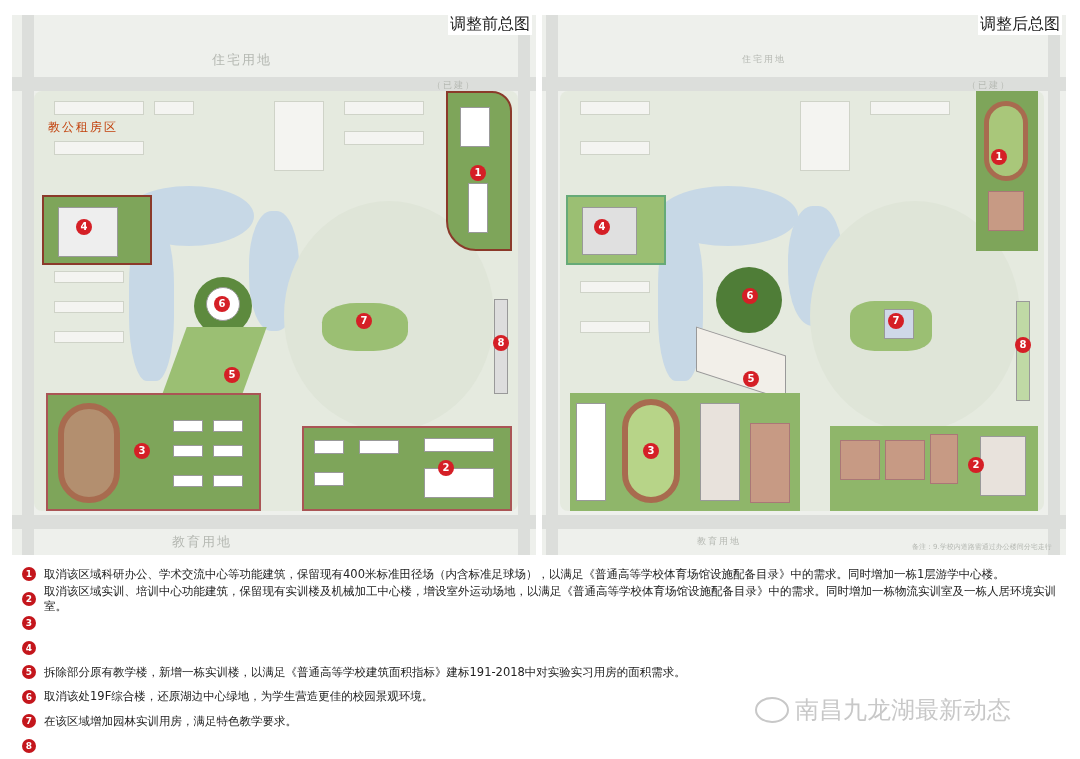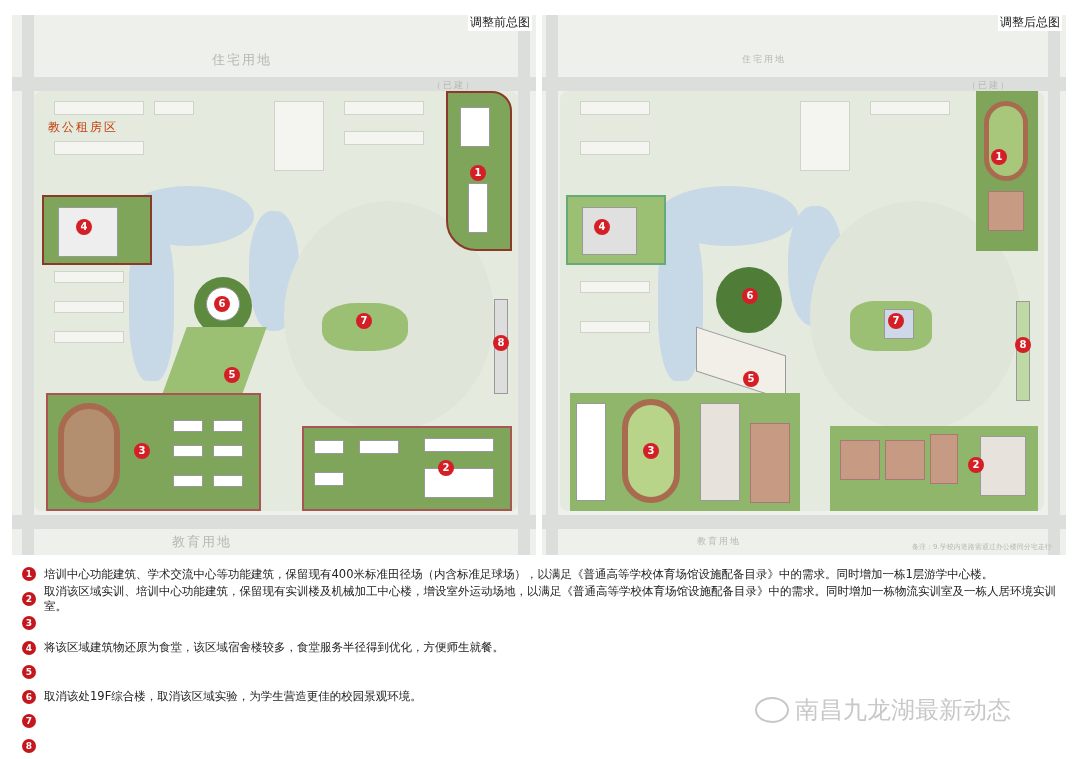--- a/index.html
+++ b/index.html
@@ -1,20 +1,20 @@
 <!DOCTYPE html>
 <html><head>
 <meta charset="utf-8">
 <style>
 *{box-sizing:border-box;margin:0;padding:0}
 body{width:1080px;height:759px;background:#fff;font-family:"DejaVu Sans",sans-serif;position:relative;overflow:hidden}
 .panel{position:absolute;top:15px;width:524px;height:540px;background:#eef0ec;overflow:hidden}
 #p-before{left:12px}
 #p-after{left:542px}
-.ptitle{position:absolute;top:-1px;right:4px;font-size:12px;color:#222;background:#fff;padding:0 2px;z-index:5}
+.ptitle{position:absolute;top:-1px;right:4px;font-size:16px;color:#222;background:#fff;padding:0 2px;z-index:5}
 .road{position:absolute;background:#dcdedb}
 .land{position:absolute;color:#b5b8b2;font-size:11px;letter-spacing:2px}
 .campus{position:absolute;left:22px;top:76px;width:484px;height:420px;background:#e5eadf;border-radius:8px}
 .blk{position:absolute;background:#f4f4f1;border:1px solid #cfd3c8}
 .lake{position:absolute;background:#c7d8e6;border-radius:50%}
 .green{position:absolute;background:#7ea55a;border:2px solid #8b3a2a}
 .green2{position:absolute;background:#9bbf73}
 .track{position:absolute;border-radius:40px;background:#b38f6f;border:6px solid #a86b4f}
 .circle{position:absolute;border-radius:50%;background:#5d8a3e}
 .bld{position:absolute;background:#fff;border:1px solid #999}
@@ -147,42 +147,43 @@
       <div class="court" style="left:100px;top:8px;width:28px;height:50px"></div>
       <div class="bld" style="left:150px;top:10px;width:46px;height:60px;background:#e8e2dc"></div>
     </div>
     <div class="mk" style="left:408px;top:366px">2</div>
   </div>
 </div>
 
 <div class="notes">
   <div class="note">
       <span class="num">1</span>
-      <span>培训中心功能建筑、学术交流中心等功能建筑，保留现有400米标准田径场（内含标准足球场），以满足《普通高等学校体育场馆设施配备目录》中的需求。同时增加一栋1层游学中心楼。</span>
+      <span>取消该区域科研办公、学术交流中心等功能建筑，保留现有400米标准田径场（内含标准足球场），以满足《普通高等学校体育场馆设施配备目录》中的需求。同时增加一栋1层游学中心楼。</span>
     </div>
   <div class="note">
       <span class="num">2</span>
       <span>取消该区域实训、培训中心功能建筑，保留现有实训楼及机械加工中心楼，增设室外运动场地，以满足《普通高等学校体育场馆设施配备目录》中的需求。同时增加一栋物流实训室及一栋人居环境实训室。</span>
     </div>
   <div class="note">
       <span class="num">3</span>
     </div>
   <div class="note">
       <span class="num">4</span>
-      <span>将该区域建筑物还原为食堂，该区域宿舍楼较多，食堂服务半径得到优化，方便师生就餐。</span>
     </div>
   <div class="note">
       <span class="num">5</span>
+      <span>拆除部分原有教学楼，新增一栋实训楼，以满足《普通高等学校建筑面积指标》建标191-2018中对实验实习用房的面积需求。</span>
     </div>
   <div class="note">
       <span class="num">6</span>
-      <span>取消该处19F综合楼，取消该区域实验，为学生营造更佳的校园景观环境。</span>
+      <span>取消该处19F综合楼，还原湖边中心绿地，为学生营造更佳的校园景观环境。</span>
     </div>
   <div class="note">
       <span class="num">7</span>
+      <span>在该区域增加园林实训用房，满足特色教学要求。</span>
     </div>
   <div class="note">
       <span class="num">8</span>
     </div>
 </div>
 
 <div class="wm">
   <span class="wm-icon"></span>
   <span>南昌九龙湖最新动态</span>
 </div>

